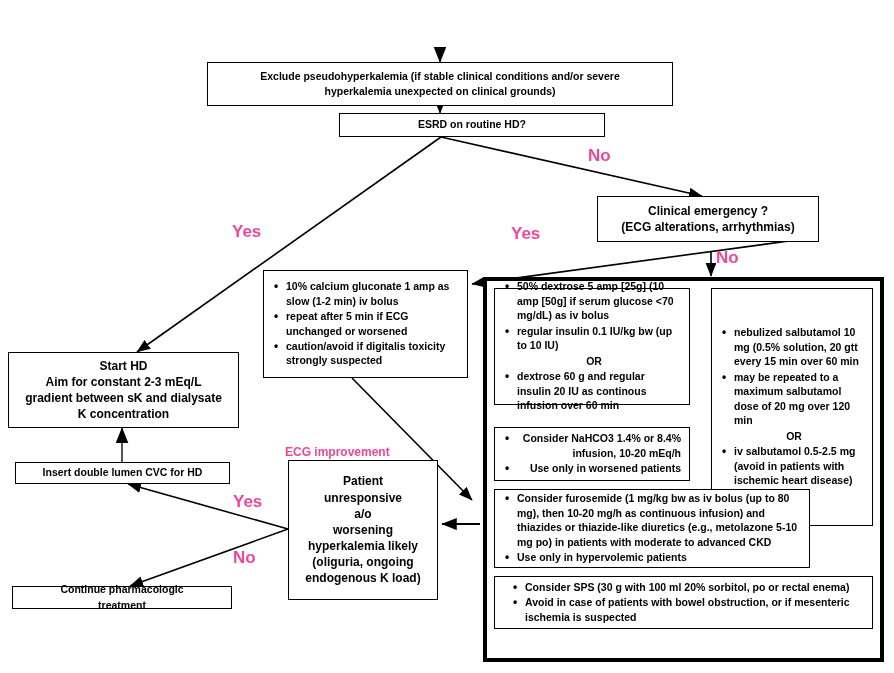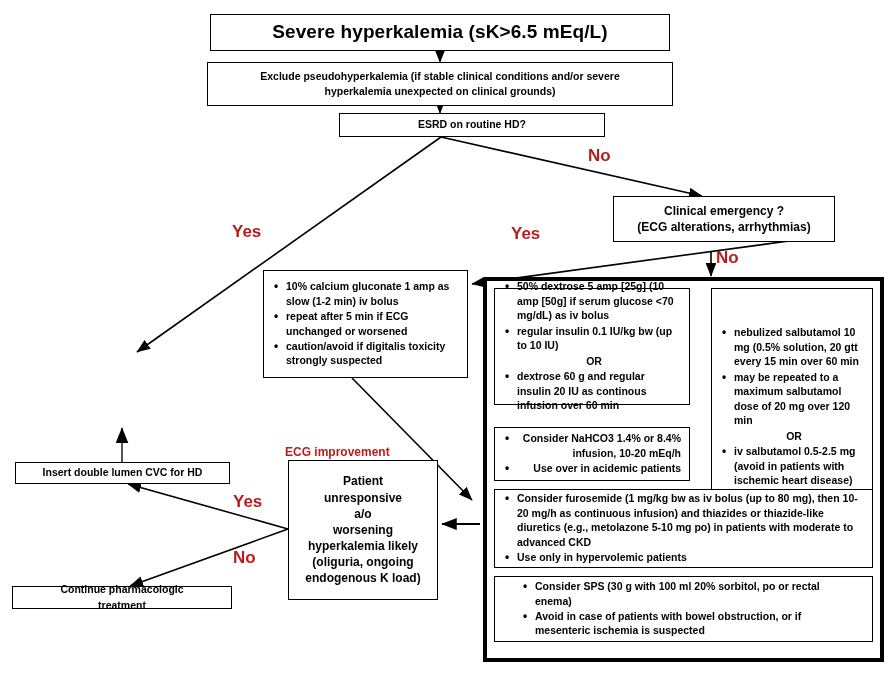--- a/index.html
+++ b/index.html
@@ -73,21 +73,21 @@
   .panel{
     position:absolute;
     box-sizing:border-box;
     border:4px solid #000;
     background:#ffffff;
   }
   .lbl{
     position:absolute;
     font-weight:bold;
     font-size:17px;
-    color:#b91c1c;
+    color:#ec4899;
     white-space:nowrap;
   }
   .lbl.small{
     font-size:12px;
     margin-top:40px;
   }
   .stack{
     display:flex;
     flex-direction:column;
     justify-content:center;
@@ -127,45 +127,48 @@
 
     <line x1="480" y1="524" x2="442" y2="524" stroke="#000" stroke-width="1.8" marker-end="url(#ahs)"></line>
 
     <line x1="288" y1="529" x2="128" y2="484" stroke="#000" stroke-width="1.6" marker-end="url(#ahs)"></line>
 
     <line x1="288" y1="529" x2="130" y2="586" stroke="#000" stroke-width="1.6" marker-end="url(#ahs)"></line>
 
     <line x1="122" y1="462" x2="122" y2="428" stroke="#555" stroke-width="2" marker-end="url(#ah)"></line>
   </svg>
 
-  <div class="box center title-box" style="left:210px;top:14px;width:460px;height:37px;">
-    <span>Severe hyperkalemia (sK&gt;6.5 mEq/L)</span>
-  </div>
 
   <div class="box center plain-box" style="left:207px;top:62px;width:466px;height:44px;font-size:10.5px;">
     <span style="display:block;max-width:420px;">Exclude pseudohyperkalemia (if stable clinical conditions and/or severe hyperkalemia unexpected on clinical grounds)</span>
   </div>
 
   <div class="box center plain-box" style="left:307px;top:113px;width:266px;height:24px;margin-left:32px;">
     <span>ESRD on routine HD?</span>
   </div>
 
-  <div class="box center stack" style="left:597px;top:196px;width:222px;height:46px;font-size:12px;margin-left:16px;">
+  <div class="box center stack" style="left:597px;top:196px;width:222px;height:46px;font-size:12px;">
     <span>Clinical emergency ?</span>
     <span>(ECG alterations, arrhythmias)</span>
   </div>
 
   <div class="box med-box" style="left:263px;top:270px;width:205px;height:108px;padding:6px 2px;">
     <ul class="bullets" style="font-size:10.5px;">
       <li>10% calcium gluconate 1 amp as slow (1-2 min) iv bolus</li>
       <li>repeat after 5 min if ECG unchanged or worsened</li>
       <li>caution/avoid if digitalis toxicity strongly suspected</li>
     </ul>
   </div>
 
+  <div class="box center stack" style="left:8px;top:352px;width:231px;height:76px;font-size:12px;">
+    <span>Start HD</span>
+    <span>Aim for constant 2-3 mEq/L</span>
+    <span>gradient between sK and dialysate</span>
+    <span>K concentration</span>
+  </div>
 
   <div class="box center plain-box" style="left:15px;top:462px;width:215px;height:22px;">
     <span>Insert double lumen CVC for HD</span>
   </div>
 
   <div class="box center plain-box" style="left:12px;top:586px;width:220px;height:23px;">
     <span>Continue pharmacologic treatment</span>
   </div>
 
   <div class="box center stack" style="left:288px;top:460px;width:150px;height:140px;font-size:12px;">
@@ -194,32 +197,32 @@
       <li>nebulized salbutamol 10 mg (0.5% solution, 20 gtt every 15 min over 60 min</li>
       <li>may be repeated to a maximum salbutamol dose of 20 mg over 120 min</li>
       <li class="orline">OR</li>
       <li>iv salbutamol 0.5-2.5 mg (avoid in patients with ischemic heart disease)</li>
     </ul>
   </div>
 
   <div class="box med-box" style="left:494px;top:427px;width:196px;height:54px;padding:5px 2px;text-align:right;">
     <ul class="bullets" style="font-size:10.5px;">
       <li>Consider NaHCO3 1.4% or 8.4% infusion, 10-20 mEq/h</li>
-      <li>Use over in acidemic patients</li>
-    </ul>
-  </div>
-
-  <div class="box med-box" style="left:494px;top:489px;width:379px;height:79px;padding:5px 2px;">
+      <li>Use only in worsened patients</li>
+    </ul>
+  </div>
+
+  <div class="box med-box" style="left:494px;top:489px;width:316px;height:79px;padding:5px 2px;">
     <ul class="bullets" style="font-size:10.5px;">
       <li>Consider furosemide (1 mg/kg bw as iv bolus (up to 80 mg), then 10-20 mg/h as continuous infusion) and thiazides or thiazide-like diuretics (e.g., metolazone 5-10 mg po) in patients with moderate to advanced CKD</li>
       <li>Use only in hypervolemic patients</li>
     </ul>
   </div>
 
-  <div class="box med-box" style="left:494px;top:576px;width:379px;height:66px;padding:5px 20px;">
+  <div class="box med-box" style="left:494px;top:576px;width:379px;height:53px;padding:5px 10px;">
     <ul class="bullets" style="font-size:10.5px;">
       <li>Consider SPS (30 g with 100 ml 20% sorbitol, po or rectal enema)</li>
       <li>Avoid in case of patients with bowel obstruction, or if mesenteric ischemia is suspected</li>
     </ul>
   </div>
 
   <div class="lbl" style="left:588px;top:146px;">No</div>
   <div class="lbl" style="left:232px;top:222px;">Yes</div>
   <div class="lbl" style="left:511px;top:224px;">Yes</div>
   <div class="lbl" style="left:716px;top:248px;">No</div>

